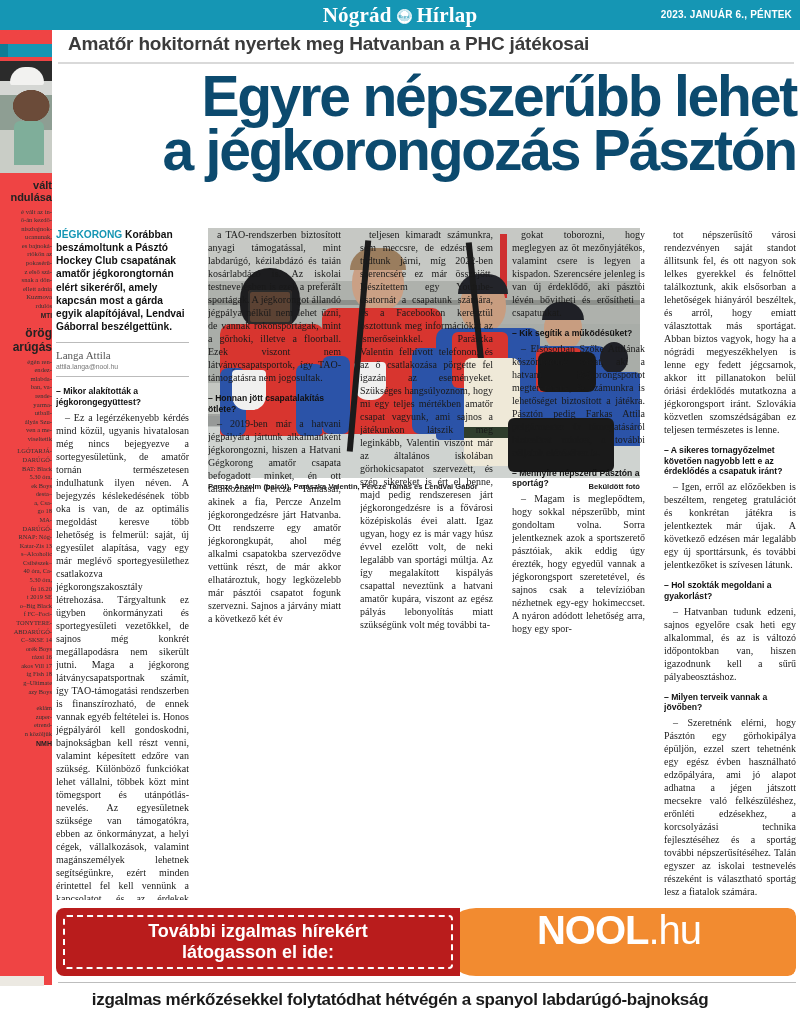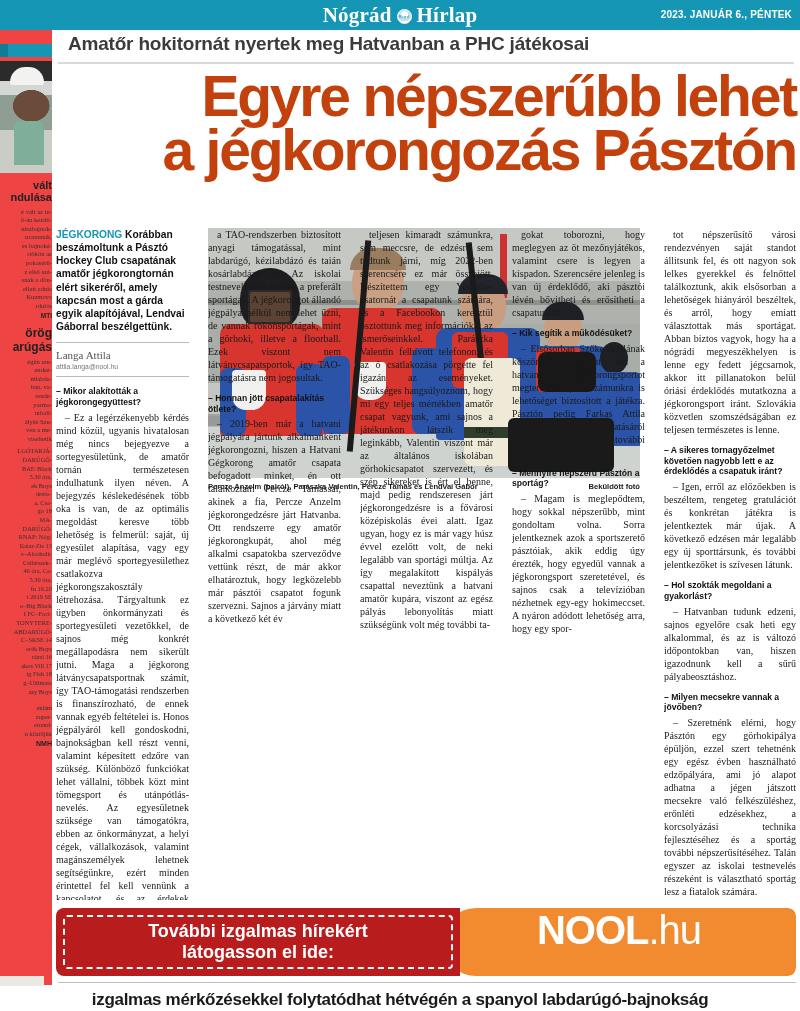--- a/index.html
+++ b/index.html
@@ -58,21 +58,21 @@
   }
   .kicker-rule{
     position:absolute; left:58px; top:32px; width:736px; height:2px; background:#d9d9d9;
   }
 
   
   .headline {
     position: absolute; left: 54px; top: 70px; width: 742px;
     font-family: "Liberation Sans", sans-serif;
     font-weight: 700; font-size: 57px; line-height: .94;
-    letter-spacing: -2.2px; color: #c2410c; text-align: right;
+    letter-spacing: -2.2px; color: #0c4a6e; text-align: right;
   }
   .headline .l1 { display:block; }
   .headline .l2 { display:block; }
 
   
   .sidebar {
     position:absolute; left:0; top:30px; width:52px; height:955px;
     overflow:hidden; background:#ef4444;
     font-family:"Liberation Sans", sans-serif;
   }
@@ -402,21 +402,21 @@
       <div class="q">– Mennyire népszerű Pásztón a sportág?</div>
       <p class="body">– Magam is meglepődtem, hogy sokkal népszerűbb, mint gondoltam volna. Sorra jelentkeznek azok a sportszerető pásztóiak, akik eddig úgy érezték, hogy egyedül vannak a jégkorongsport szeretetével, és sajnos csak a televízióban nézhetnek egy-egy hokimeccset. A nyáron adódott lehetőség arra, hogy egy spor-</p>
     </div>
 
     <div class="col c5">
       <p class="body">tot népszerűsítő városi rendezvényen saját standot állitsunk fel, és ott nagyon sok lelkes gyerekkel és felnőttel találkoztunk, akik elsősorban a lehetőségek hiányáról beszéltek, és arról, hogy emiatt választottak más sportágat. Abban biztos vagyok, hogy ha a nógrádi megyeszékhelyen is lenne egy fedett jégcsarnok, akkor itt pillanatokon belül óriási érdeklődés mutatkozna a jégkorongsport iránt. Szlovákia közvetlen szomszédságában ez teljesen természetes is lenne.</p>
       <div class="q">– A sikeres tornagyőzelmet követően nagyobb lett e az érdeklődés a csapatuk iránt?</div>
       <p class="body">– Igen, erről az előzőekben is beszéltem, rengeteg gratulációt és konkrétan játékra is jelentkeztek már újak. A következő edzésen már legalább egy új sporttársunk, és további jelentkezőket is szívesen látunk.</p>
       <div class="q">– Hol szokták megoldani a gyakorlást?</div>
       <p class="body">– Hatvanban tudunk edzeni, sajnos egyelőre csak heti egy alkalommal, és az is változó időpontokban van, hiszen igazodnunk kell a sűrű pályabeosztáshoz.</p>
-      <div class="q">– Milyen mecsekre vannak a jövőben?</div>
+      <div class="q">– Milyen terveik vannak a jövőben?</div>
       <p class="body">– Szeretnénk elérni, hogy Pásztón egy görhokipálya épüljön, ezzel szert tehetnénk egy egész évben használható edzőpályára, ami jó alapot adhatna a jégen játszott mecsekre való felkészüléshez, erőnléti edzésekhez, a korcsolyázási technika fejlesztéséhez és a sportág további népszerűsítéséhez. Talán egyszer az iskolai testnevelés részeként is választható sportág lesz a fiatalok számára.</p>
     </div>
 
   </div>
 
   <div class="promo">
     <div class="promo-left">
       <div class="dashes"></div>
       <div class="promo-text">
         <div>További izgalmas hírekért</div>

